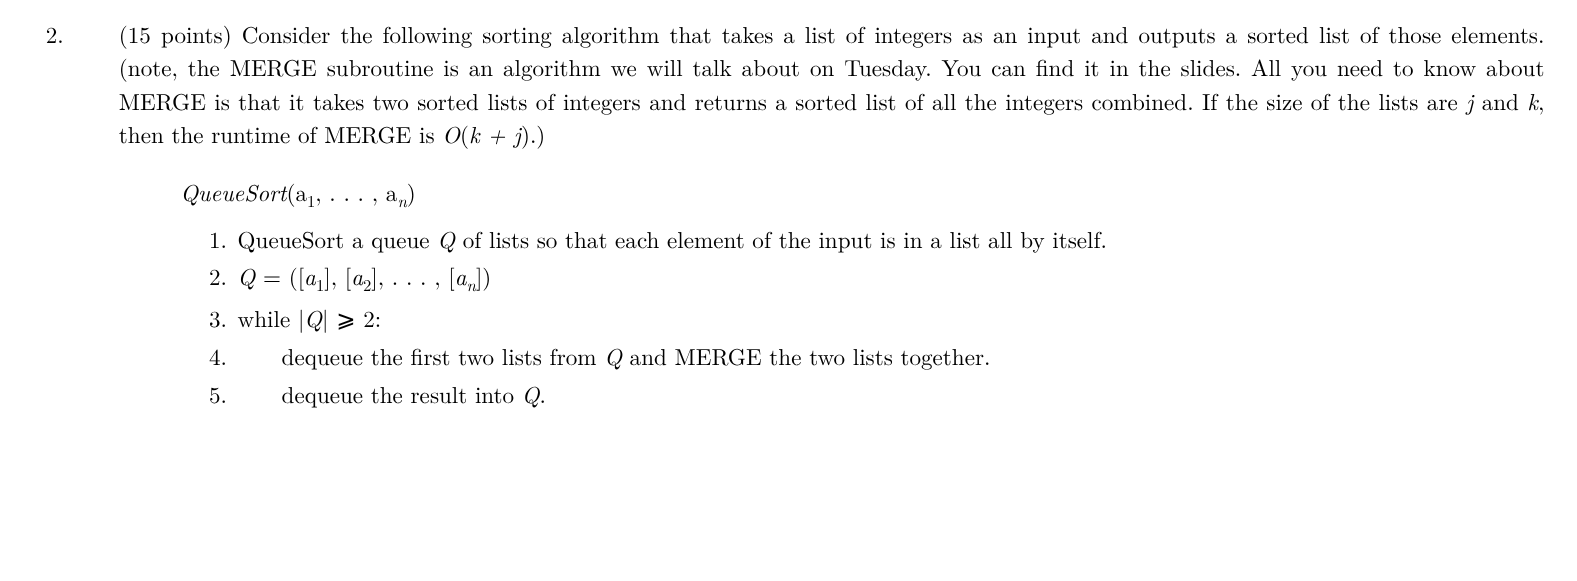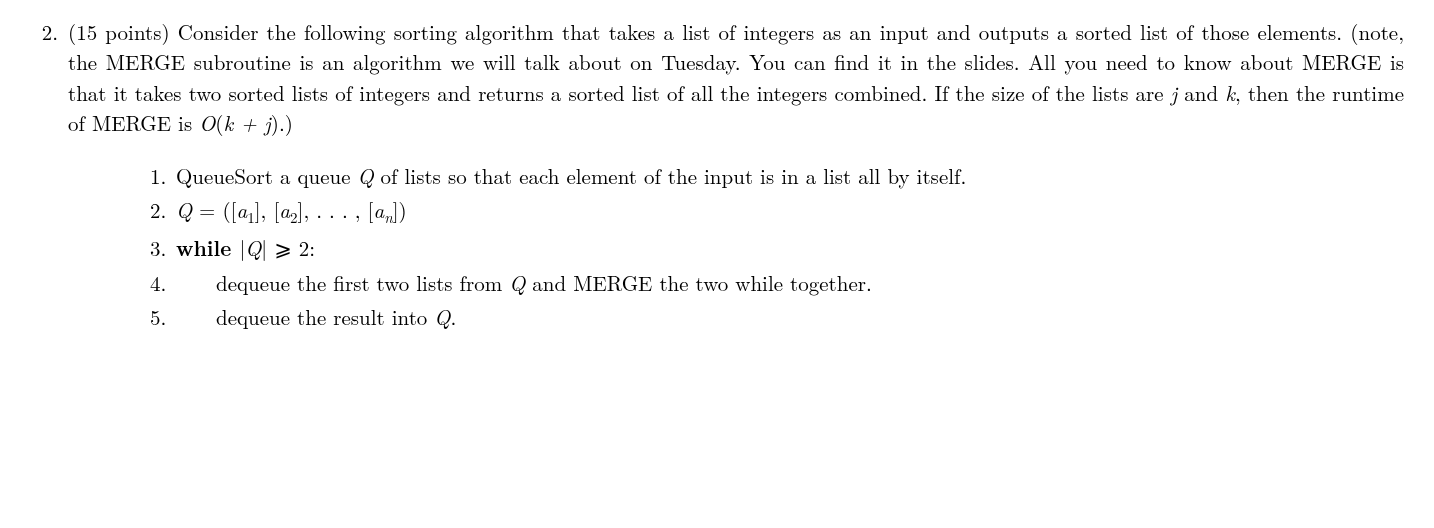--- a/index.html
+++ b/index.html
@@ -19,20 +19,21 @@
       display: flex;
       align-items: flex-start;
     }
     .item-number {
       min-width: 28px;
       text-align: right;
       margin-right: 10px;
     }
     .content {
       flex: 1;
+      margin-left: 40px;
     }
     .intro {
       text-align: justify;
     }
     .algo-block {
       margin-top: 22px;
       margin-left: 56px;
     }
     .algo-title {
       font-style: italic;
@@ -48,36 +49,39 @@
     }
     .step-num {
       min-width: 26px;
     }
     .step-text {
       flex: 1;
     }
     .indent {
       padding-left: 40px;
     }
-    .bold { font-weight: bold; }
+    .bold { font-weight: normal; }
     .sub { font-size: 0.72em; vertical-align: sub; font-style: italic; }
     .math { font-style: italic; }
     .upright { font-style: normal; }
   </style>
 </head>
 <body>
 
 <div class="problem-wrapper">
   <div class="item-number">2.</div>
   <div class="content">
     <div class="intro">
       <span>(15 points)</span><span> Consider the following sorting algorithm that takes a list of integers as an input and outputs a sorted list of those elements. (note, the MERGE subroutine is an algorithm we will talk about on Tuesday. You can find it in the slides. All you need to know about MERGE is that it takes two sorted lists of integers and returns a sorted list of all the integers combined. If the size of the lists are </span><span class="math">j</span><span> and </span><span class="math">k</span><span>, then the runtime of MERGE is </span><span class="math">O</span><span>(</span><span class="math">k + j</span><span>).)</span>
     </div>
 
     <div class="algo-block">
+      <div class="algo-title">
+        <span>QueueSort</span><span class="upright">(a</span><span class="sub upright">1</span><span class="upright">, . . . , a</span><span class="sub">n</span><span class="upright">)</span>
+      </div>
 
       <div class="steps">
 
         <div class="step-row">
           <div class="step-num">1.</div>
           <div class="step-text">
             <span>QueueSort a queue </span><span class="math">Q</span><span> of lists so that each element of the input is in a list all by itself.</span>
           </div>
         </div>
 
@@ -91,21 +95,21 @@
         <div class="step-row">
           <div class="step-num">3.</div>
           <div class="step-text">
             <span class="bold">while </span><span>|</span><span class="math">Q</span><span>| ⩾ 2:</span>
           </div>
         </div>
 
         <div class="step-row">
           <div class="step-num">4.</div>
           <div class="step-text indent">
-            <span>dequeue the first two lists from </span><span class="math">Q</span><span> and MERGE the two while together.</span>
+            <span>dequeue the first two lists from </span><span class="math">Q</span><span> and MERGE the two lists together.</span>
           </div>
         </div>
 
         <div class="step-row">
           <div class="step-num">5.</div>
           <div class="step-text indent">
             <span>dequeue the result into </span><span class="math">Q</span><span>.</span>
           </div>
         </div>
 

